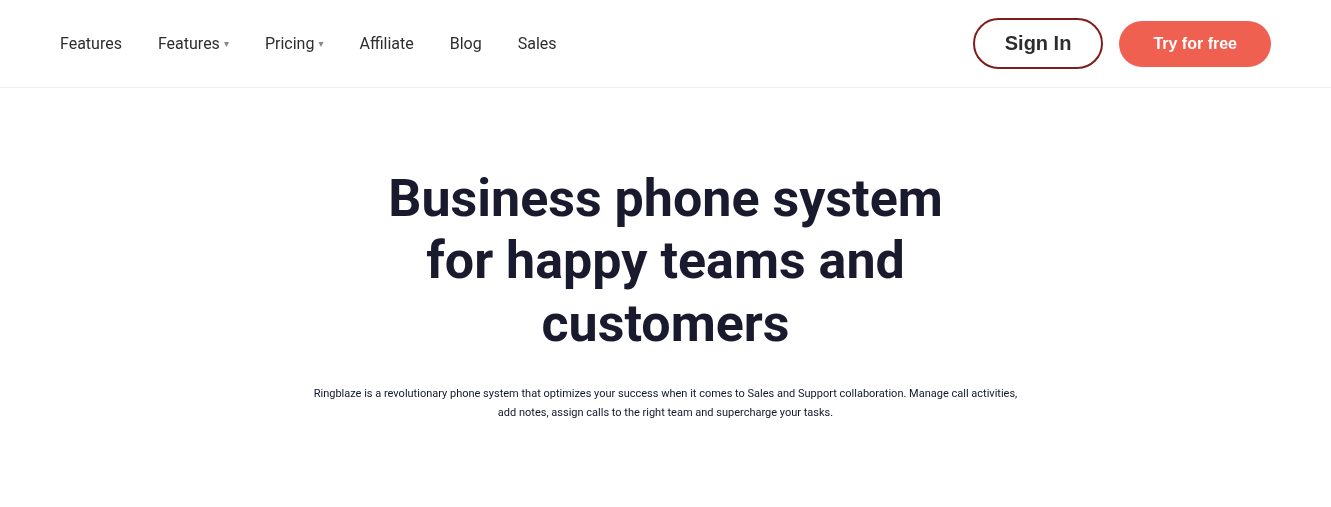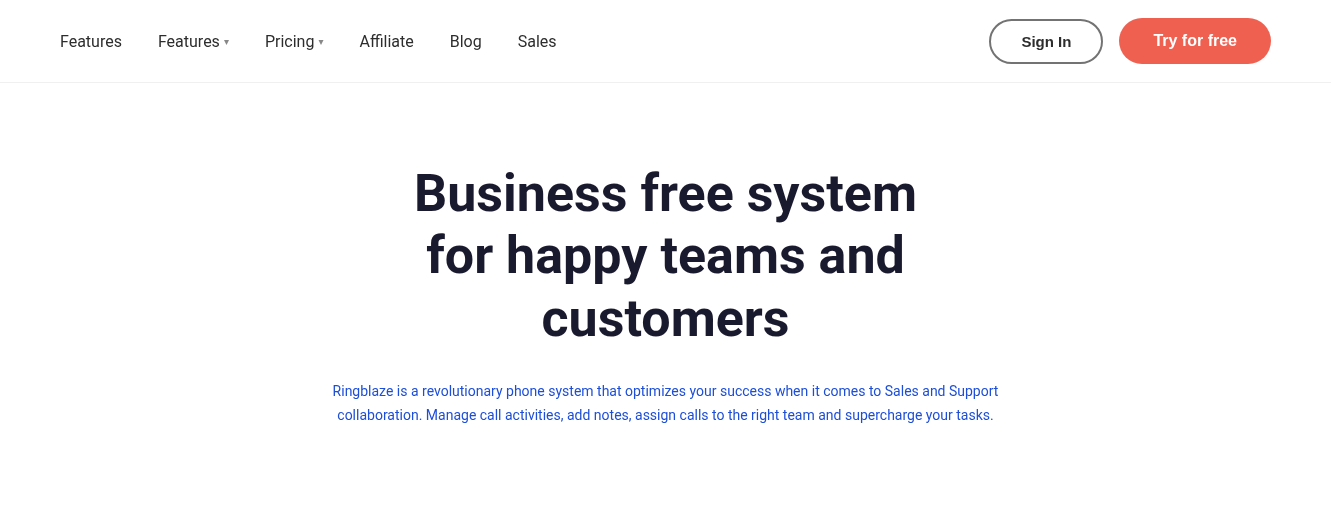--- a/index.html
+++ b/index.html
@@ -70,24 +70,24 @@
       color: #888;
     }
 
     .nav-actions {
       display: flex;
       align-items: center;
       gap: 16px;
     }
 
     .sign-in-btn {
-      border: 2px solid #737373;
+      border: 2px solid #7f1d1d;
       background: transparent;
       color: #2d2d2d;
-      font-size: 15px;
+      font-size: 20px;
       font-weight: 600;
       padding: 12px 30px;
       border-radius: 50px;
       cursor: pointer;
     }
 
     .try-free-btn-nav {
       background: #f06050;
       color: #ffffff;
       border: none;
@@ -110,22 +110,22 @@
     .hero-title {
       font-size: 52px;
       font-weight: 700;
       color: #1a1a2e;
       line-height: 1.2;
       max-width: 700px;
       margin-bottom: 30px;
     }
 
     .hero-subtitle {
-      font-size: 14px;
-      color: #1d4ed8;
+      font-size: 11px;
+      color: #0f172a;
       line-height: 1.7;
       max-width: 720px;
       margin-bottom: 42px;
     }
   </style>
 </head>
 <body>
 
 <nav class="navbar">
 
@@ -157,18 +157,18 @@
   </ul>
 
   <div class="nav-actions">
     <button class="sign-in-btn">Sign In</button>
     <button class="try-free-btn-nav">Try for free</button>
   </div>
 </nav>
 
 <section class="hero">
   <h1 class="hero-title">
-    <span>Business free system</span><br>
+    <span>Business phone system</span><br>
     <span>for happy teams and customers</span>
   </h1>
   <p class="hero-subtitle">Ringblaze is a revolutionary phone system that optimizes your success when it comes to Sales and Support collaboration. Manage call activities, add notes, assign calls to the right team and supercharge your tasks.</p>
 
 </section>
 
 </body></html>

